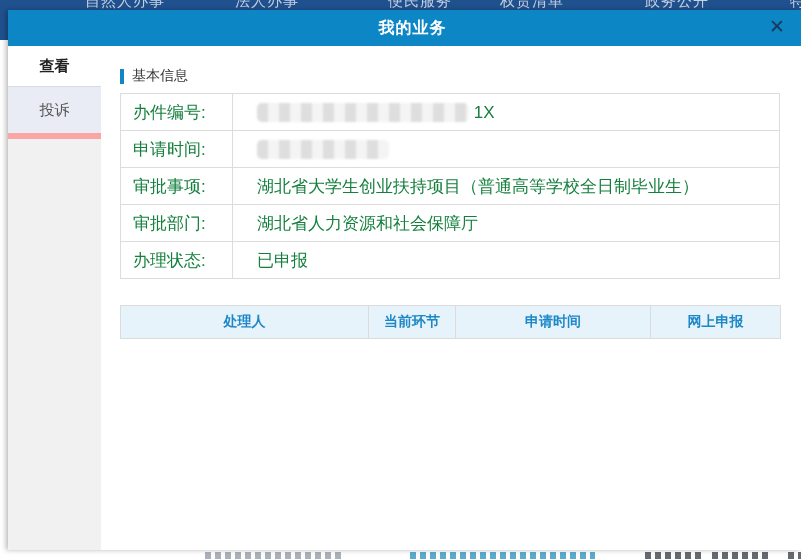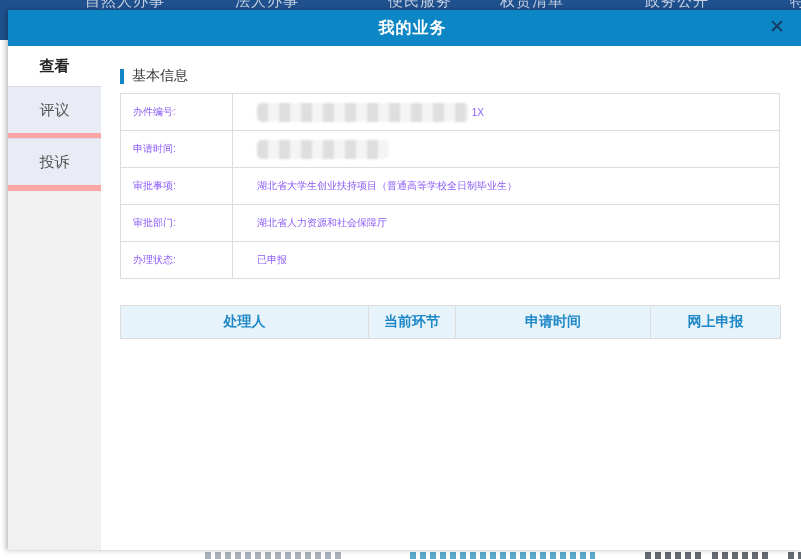--- a/index.html
+++ b/index.html
@@ -34,21 +34,21 @@
   .side-filler{flex:1;background:#f1f1f1;margin-top:1px;}
 
   
   .content{flex:1;background:#fff;padding:22px 13px 0 19px;box-sizing:border-box;}
   .section-header{display:flex;align-items:center;height:16px;margin-bottom:9px;}
   .section-bar{width:4px;height:15px;background:#1285c5;margin-right:8px;flex:none;}
   .section-title{font-size:14px;color:#333;}
 
   table{border-collapse:collapse;table-layout:fixed;}
   .info-table{width:660px;margin-bottom:26px;}
-  .info-table td{border:1px solid #dcdcdc;height:36px;font-size:10px;color:#8b5cf6;padding:0;}
+  .info-table td{border:1px solid #dcdcdc;height:36px;font-size:17px;color:#15803d;padding:0;}
   .info-table td.lbl{width:99px;padding-left:12px;}
   .info-table td.val{padding-left:24px;}
 
   .flow-table{width:660px;}
   .flow-table th{border:1px solid #dcdcdc;background:#e7f3fb;color:#1e88c7;font-size:14px;font-weight:bold;height:30px;text-align:center;}
   .flow-table td{border:1px solid #dcdcdc;height:38px;font-size:14px;color:#333;text-align:center;}
 
   
   .redact{display:inline-block;height:19px;border-radius:5px;vertical-align:middle;
     background-color:#ececec;
@@ -84,21 +84,20 @@
   <div class="modal">
     <div class="modal-header">
       <span class="modal-title">我的业务</span>
       <span class="modal-close">✕</span>
     </div>
 
     <div class="modal-body">
 
       <div class="sidebar">
         <div class="side-item active">查看</div>
-        <div class="side-item inactive">评议</div>
         <div class="side-item inactive">投诉</div>
         <div class="side-filler"></div>
       </div>
 
       <div class="content">
 
         <div class="section-header">
           <span class="section-bar"></span>
           <span class="section-title">基本信息</span>
         </div>

